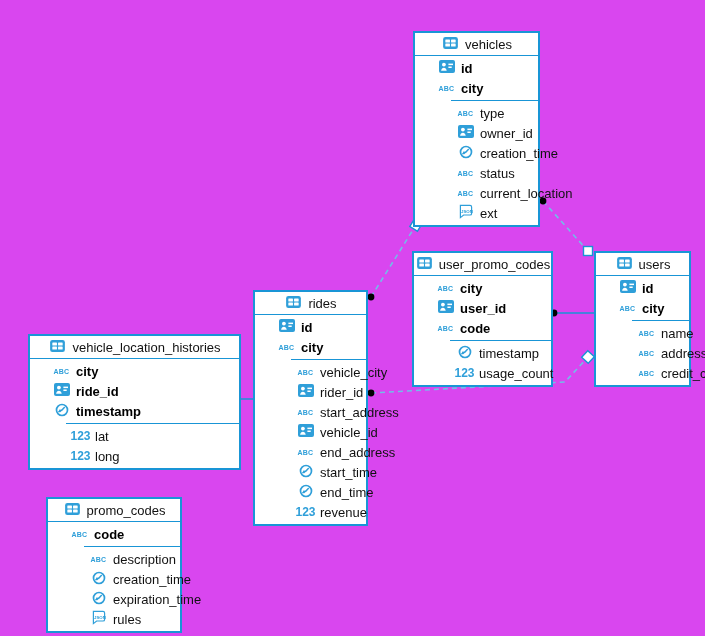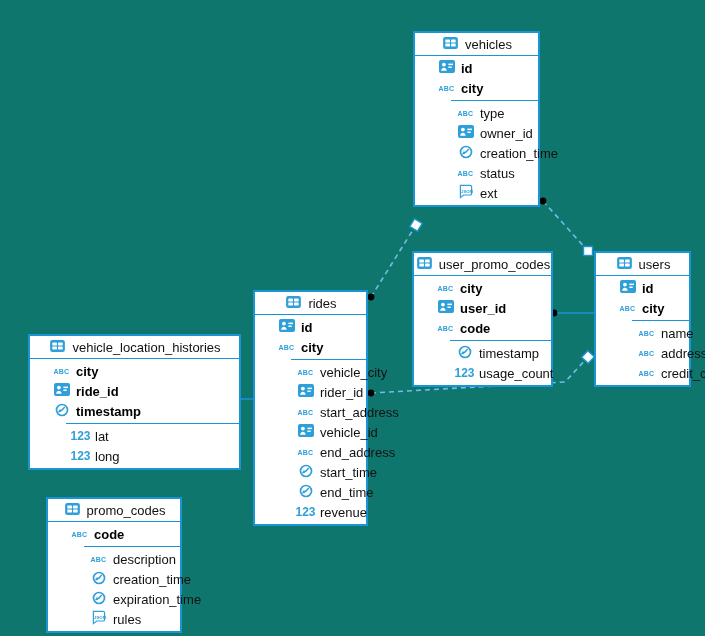--- a/index.html
+++ b/index.html
@@ -1,17 +1,17 @@
 <!DOCTYPE html>
 <html><head>
 <meta charset="utf-8">
 <style>
   html,body{margin:0;padding:0;background:#fff;}
   #canvas{
-    position:relative;width:705px;height:636px;background:#0f766e;overflow:hidden;
+    position:relative;width:705px;height:636px;background:#d946ef;overflow:hidden;
     font-family:"Liberation Sans","DejaVu Sans",sans-serif;
   }
   #wires{position:absolute;left:0;top:0;width:705px;height:636px;pointer-events:none;}
   .er-table{
     position:absolute;background:#fff;border:2px solid #1995d6;box-sizing:border-box;
     color:#111;font-size:13px;
   }
   .t-header{
     height:22px;display:flex;align-items:center;justify-content:center;gap:5px;
     border-bottom:1px solid #1995d6;
@@ -108,20 +108,26 @@
     <span class="f-label">creation_time</span>
   </div>
         <div class="t-row">
     <span class="icon-cell">
             <span class="txt-ic">ABC</span>
           </span>
     <span class="f-label">status</span>
   </div>
         <div class="t-row">
     <span class="icon-cell">
+            <span class="txt-ic">ABC</span>
+          </span>
+    <span class="f-label">current_location</span>
+  </div>
+        <div class="t-row">
+    <span class="icon-cell">
             <span><svg width="16" height="15" viewBox="0 0 16 15">
                 <path d="M2.4 1.4 h9.6 a1.6 1.6 0 0 1 1.6 1.6 v6.4 a1.6 1.6 0 0 1 -1.6 1.6 h-6.4 l-3.2 2.6 z" fill="none" stroke="#2f9fd9" stroke-width="1.2"></path>
                 <text x="3" y="9" font-size="4.4" font-weight="bold" fill="#2f9fd9" font-family="Liberation Sans,sans-serif">JSON</text>
               </svg></span>
           </span>
     <span class="f-label">ext</span>
   </div>
       </div>
   </div>
     <div class="er-table" style="left: 412px; top: 251px; width: 141px;">

